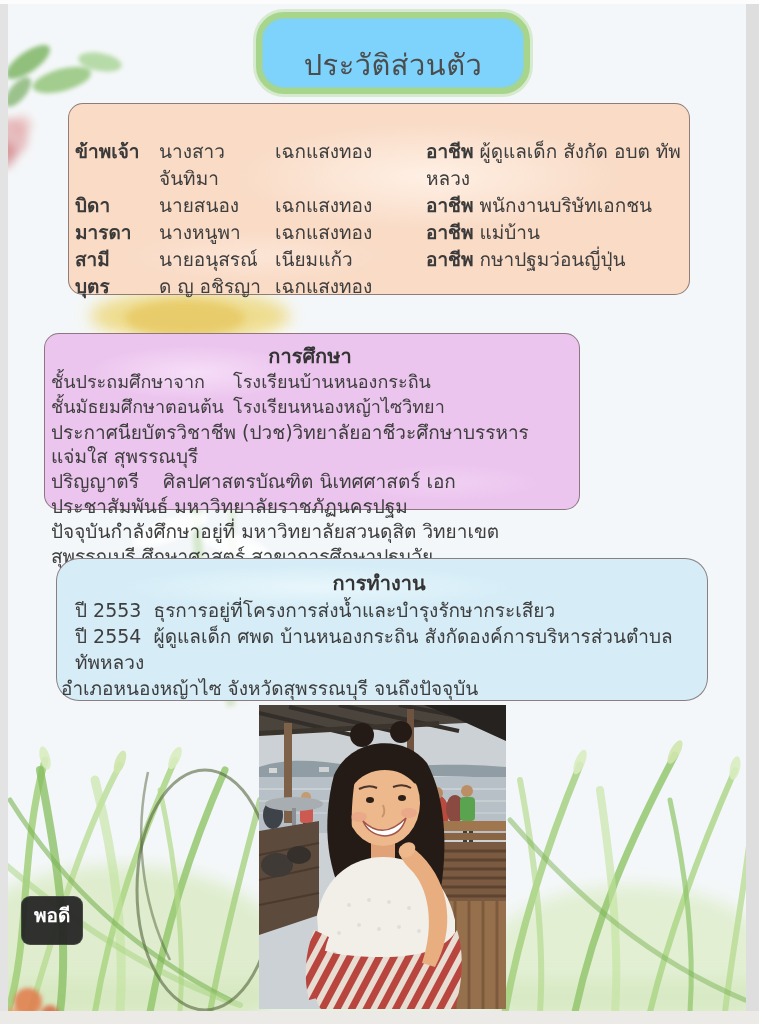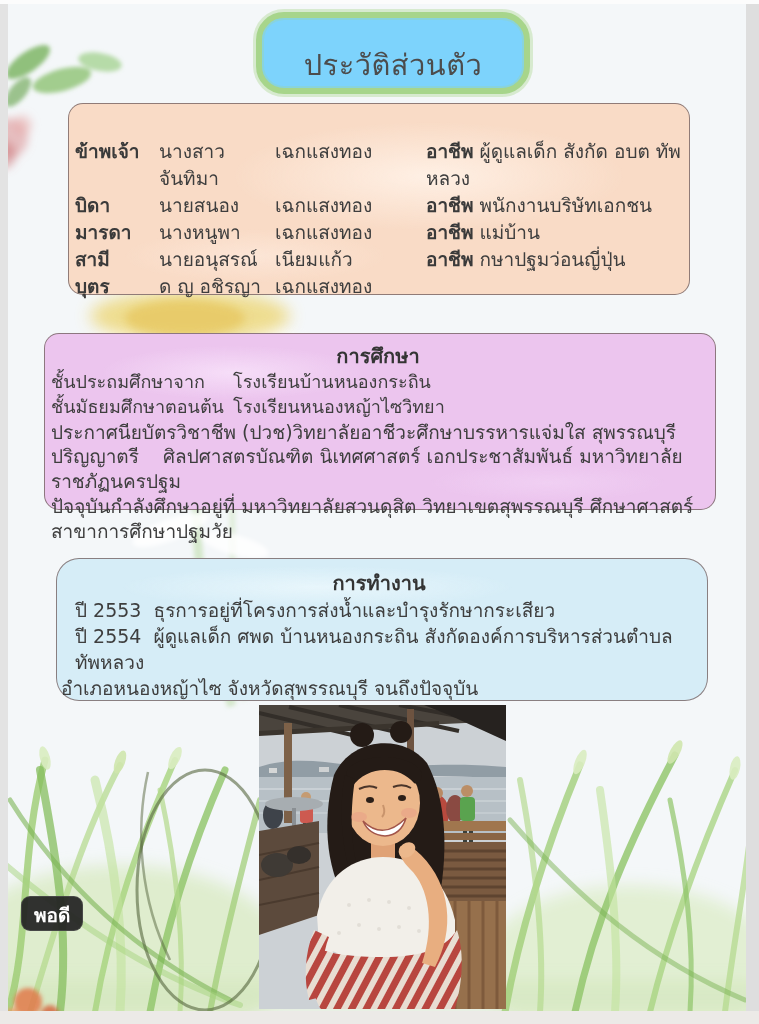--- a/index.html
+++ b/index.html
@@ -31,21 +31,21 @@
       radial-gradient(closest-side at 58% 38%,rgba(255,241,230,.95),rgba(255,241,230,0) 75%),
       radial-gradient(closest-side at 30% 80%,rgba(253,232,218,.8),rgba(253,232,218,0) 70%),
       #f9dbc6;
     padding:34px 8px 16px 6px;
   }
   .p-row{display:grid;grid-template-columns:84px 116px 151px 1fr;line-height:27px;font-size:19px;}
   .p-label{font-weight:bold;color:#3a3a3a;}
   .p-occ b{font-weight:bold;margin-right:6px;color:#3a3a3a;}
 
   .box-education{
-    left:44px;top:333px;width:672px;height:177px;
+    left:44px;top:333px;width:536px;height:177px;
     background:
       radial-gradient(closest-side at 28% 22%,rgba(248,226,250,.85),rgba(248,226,250,0) 70%),
       radial-gradient(closest-side at 75% 85%,rgba(242,212,245,.7),rgba(242,212,245,0) 70%),
       #ecc5ee;
     padding:8px 10px 0 6px;
   }
   .box-work{
     left:56px;top:558px;width:652px;height:143px;
     background:
       radial-gradient(closest-side at 40% 20%,rgba(234,247,252,.9),rgba(234,247,252,0) 75%),
@@ -63,21 +63,21 @@
 
   .photo{
     position:absolute;left:259px;top:705px;width:247px;height:304px;
     overflow:hidden;background:#ccd1d5;
   }
   .photo svg{display:block;width:100%;height:100%;}
 
   .badge{
     position:absolute;left:21px;top:896px;
     background:rgba(34,34,34,.93);border:1px solid rgba(90,90,90,.6);
-    border-radius:9px;padding:3px 12px 0 12px;
+    border-radius:9px;padding:3px 12px 14px 12px;
   }
   .badge span{color:#ffffff;font-weight:bold;font-size:19px;}
 </style>
 </head>
 <body>
 
 <div class="screen">
 
   <svg class="bg" viewBox="0 0 759 1024" preserveAspectRatio="none" aria-hidden="true">
     <defs>

